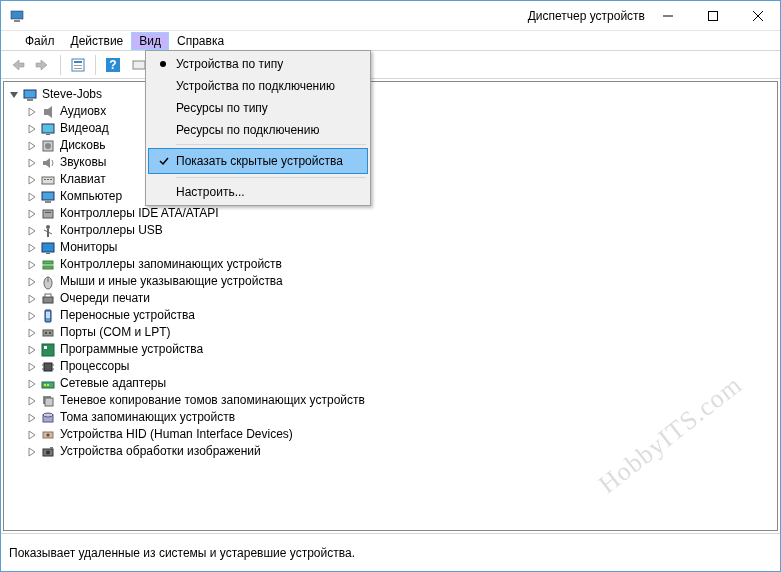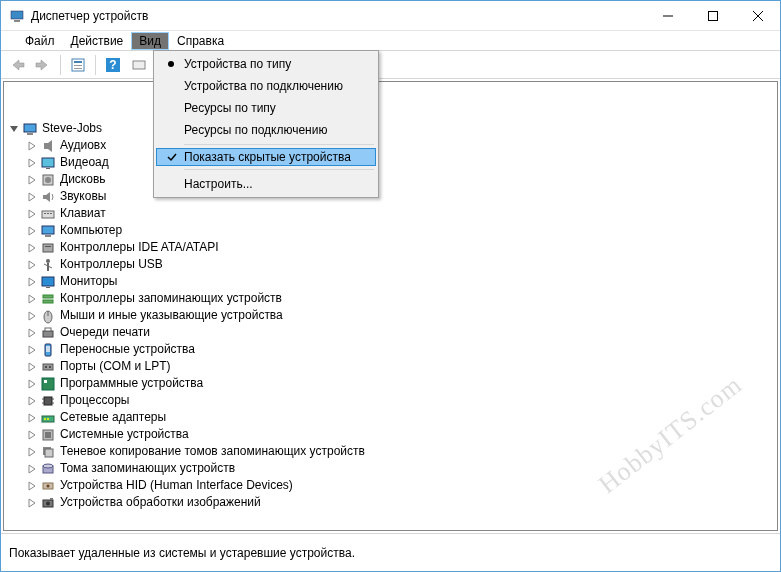--- a/index.html
+++ b/index.html
@@ -22,42 +22,42 @@
   background: #fff;
 }
 .titlebar {
   height: 30px;
   display: flex;
   align-items: center;
   padding: 0 0 0 8px;
   border-bottom: 1px solid #e5e5e5;
 }
 .titlebar .app-icon svg { display: block; }
-.titlebar .title { margin-left: 6px; flex: 1; }
+.titlebar .title { margin-left: 6px; flex: 1; text-align: right; }
 .win-controls { display: flex; height: 100%; }
 .win-btn {
   width: 45px;
   display: flex;
   align-items: center;
   justify-content: center;
 }
 .win-btn svg { display: block; }
 .menubar {
   height: 20px;
   display: flex;
   align-items: center;
   padding: 0 16px;
   border-bottom: 1px solid #d6d6d6;
 }
 .menu-item {
   padding: 2px 8px;
   cursor: default;
 }
 .menu-item.open {
-  background: #737373;
+  background: #c4b5fd;
   border: 1px solid #99d1ff;
   padding: 1px 7px;
 }
 .toolbar {
   height: 28px;
   display: flex;
   align-items: center;
   padding: 0 4px;
   gap: 2px;
   border-bottom: 1px solid #d6d6d6;
@@ -73,21 +73,20 @@
 .content {
   flex: 1;
   border: 1px solid #878787;
   margin: 2px;
   overflow: hidden;
   position: relative;
 }
 .tree {
   padding: 4px 0;
   line-height: 17px;
-  margin-top: 34px;
 }
 .tree-row {
   display: flex;
   align-items: center;
   height: 17px;
   padding-left: 4px;
 }
 .tree-row.level0 { padding-left: 4px; }
 .tree-row.level1 { padding-left: 22px; }
 .expander {
@@ -112,21 +111,21 @@
 .statusbar {
   height: 38px;
   display: flex;
   align-items: center;
   padding: 0 8px;
   border-top: 1px solid #d6d6d6;
 }
 .dropdown {
   position: absolute;
   top: 49px;
-  left: 152px;
+  left: 144px;
   width: 226px;
   background: #f0f0f0;
   border: 1px solid #a0a0a0;
   box-shadow: 2px 2px 3px rgba(0,0,0,0.25);
   z-index: 100;
   padding: 2px;
   text-align: center;
 }
 .dd-item {
   height: 22px;
@@ -134,21 +133,21 @@
   align-items: center;
   padding: 0 20px 0 28px;
   position: relative;
   cursor: default;
 }
 .dd-item.highlighted {
   background: #91c9f7;
   border: 1px solid #2a8dd4;
   padding-left: 27px;
   padding-right: 8px;
-  height: 18px;
+  height: 26px;
 }
 .dd-item .marker {
   position: absolute;
   left: 8px;
   display: flex;
   align-items: center;
   justify-content: center;
   width: 14px;
   height: 14px;
 }
@@ -507,34 +506,20 @@
           <span class="node-label">Сетевые адаптеры</span>
         </div>
         <div class="tree-row level1">
           <span class="expander">
             <svg width="10" height="10">
               <path d="M2 1 L8 5 L2 9 Z" fill="none" stroke="#888"></path>
             </svg>
           </span>
           <span class="node-icon">
             <svg width="16" height="16">
-              <rect x="3" y="3" width="10" height="10" fill="#bbb" stroke="#666"></rect>
-              <rect x="5" y="5" width="6" height="6" fill="#777"></rect>
-            </svg>
-          </span>
-          <span class="node-label">Системные устройства</span>
-        </div>
-        <div class="tree-row level1">
-          <span class="expander">
-            <svg width="10" height="10">
-              <path d="M2 1 L8 5 L2 9 Z" fill="none" stroke="#888"></path>
-            </svg>
-          </span>
-          <span class="node-icon">
-            <svg width="16" height="16">
               <rect x="3" y="3" width="8" height="8" fill="#888"></rect>
               <rect x="5" y="5" width="8" height="8" fill="#ccc" stroke="#666"></rect>
             </svg>
           </span>
           <span class="node-label">Теневое копирование томов запоминающих устройств</span>
         </div>
         <div class="tree-row level1">
           <span class="expander">
             <svg width="10" height="10">
               <path d="M2 1 L8 5 L2 9 Z" fill="none" stroke="#888"></path>

